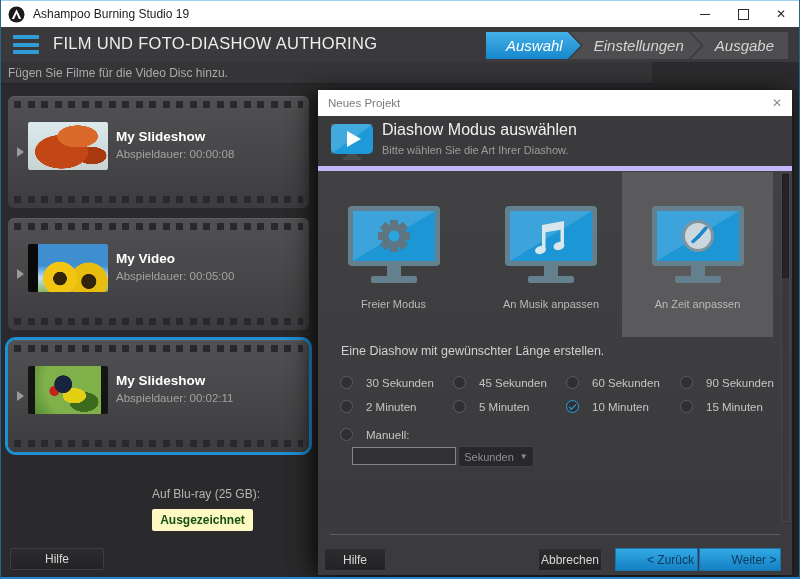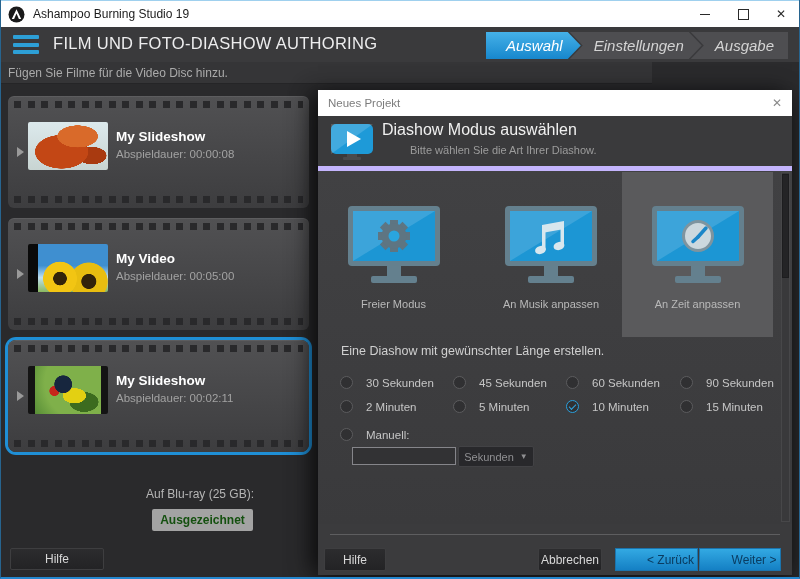--- a/index.html
+++ b/index.html
@@ -69,38 +69,38 @@
     linear-gradient(#3f8fd0 0 45%, #bfe0f2 70%, #8ab860 100%);}
   .thumb.parrot{background:
     linear-gradient(90deg,#141414 0 9%, rgba(0,0,0,0) 9% 91%, #141414 91%),
     radial-gradient(circle at 44% 38%, #17263e 0 16%, rgba(0,0,0,0) 17%),
     radial-gradient(circle at 33% 52%, #c6251b 0 8%, rgba(0,0,0,0) 9%),
     radial-gradient(ellipse 24% 26% at 58% 62%, #e3d012 0 60%, rgba(0,0,0,0) 61%),
     radial-gradient(ellipse 30% 34% at 70% 75%, #3c6b1f 0 60%, rgba(0,0,0,0) 61%),
     radial-gradient(circle at 68% 35%, #7fb04a 0 60%, #4a8230 100%);}
 
   
-  .discinfo{position:absolute;left:146px;top:487px;width:110px;font-size:12px;color:#b5b5b5;}
-  .qualitybtn{position:absolute;left:152px;top:509px;width:101px;height:22px;background:#a3a3a3;
+  .discinfo{position:absolute;left:152px;top:487px;width:110px;font-size:12px;color:#b5b5b5;}
+  .qualitybtn{position:absolute;left:152px;top:509px;width:101px;height:22px;background:#fef9c3;
     border-radius:2px;display:flex;align-items:center;justify-content:center;
     font-size:12px;font-weight:bold;color:#14500f;}
   .btn-dark{background:linear-gradient(#2c2c2e,#232325);border:1px solid #3e3e40;border-radius:2px;
     color:#d8d8d8;font-size:12px;display:flex;align-items:center;justify-content:center;box-sizing:border-box;}
   .mainhelp{position:absolute;left:10px;top:548px;width:94px;height:22px;}
 
   
   .dialog{position:absolute;left:318px;top:90px;width:474px;height:480px;background:#ffffff;
     box-shadow:-8px 0 20px rgba(0,0,0,.45), 0 10px 24px rgba(0,0,0,.55);}
   .dlg-title{height:26px;background:#ffffff;display:flex;align-items:center;padding:0 10px;box-sizing:border-box;}
   .dlg-title .dtext{font-size:11.5px;color:#7c7c7c;}
   .dlg-close{margin-left:auto;font-size:12px;color:#8a8a8a;}
   .dlg-head{position:relative;height:50px;background:#3a3a3c;border-bottom:5px solid #c4b5fd;box-sizing:content-box;}
   .dlg-head .hicon{position:absolute;left:12px;top:5px;}
   .dlg-head .htitle{position:absolute;left:64px;top:5px;font-size:16px;color:#f0f0f0;}
-  .dlg-head .hsub{position:absolute;left:64px;top:28px;font-size:11px;color:#9c9c9c;margin-left:28px;}
+  .dlg-head .hsub{position:absolute;left:64px;top:28px;font-size:11px;color:#9c9c9c;}
   .dlg-body{position:relative;height:353px;background:linear-gradient(#414143,#3a3a3c);}
   .tile{position:absolute;top:1px;height:165px;}
   .tile.selected{background:#5a5a5c;}
   .tile .monitor{position:absolute;left:50%;top:32px;transform:translateX(-50%);}
   .tile .tlabel{position:absolute;left:0;right:0;top:126px;text-align:center;font-size:11px;color:#b9b9b9;}
   .prompt{position:absolute;left:23px;top:173px;font-size:12.5px;color:#d0d0d0;}
   .optgrid{position:absolute;left:22px;top:204px;display:grid;grid-template-columns:113px 113px 114px 113px;
     grid-row-gap:9px;}
   .opt{display:flex;align-items:center;height:15px;font-size:11.5px;color:#c6c6c6;gap:7px;}
   .radio{width:13px;height:13px;border-radius:50%;background:#303032;border:1px solid #5c5c5e;

